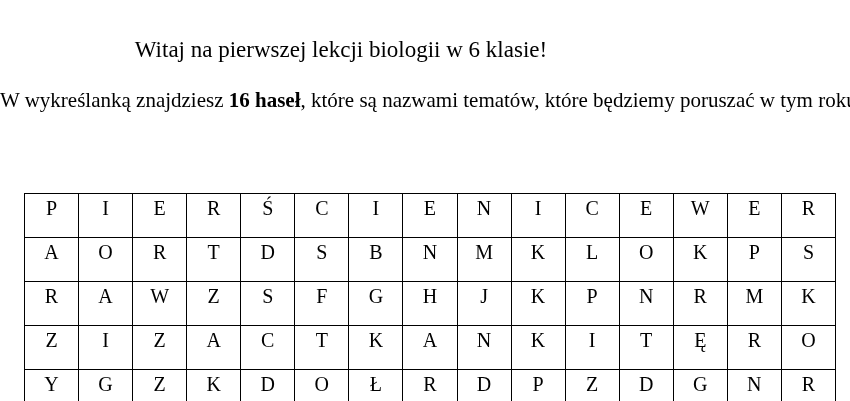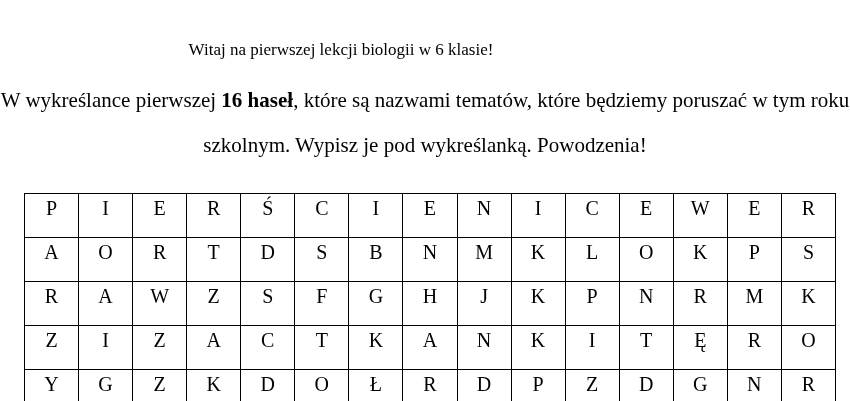--- a/index.html
+++ b/index.html
@@ -11,21 +11,21 @@
     font-family: "Liberation Serif", serif;
     position: relative;
     overflow: hidden;
   }
   .page-title {
     position: absolute;
     top: 36px;
     left: 0;
     width: 682px;
     text-align: center;
-    font-size: 17px;
+    font-size: 23px;
     line-height: 28px;
     white-space: nowrap;
   }
   .intro {
     position: absolute;
     top: 78px;
     left: 0;
     width: 850px;
     text-align: center;
     font-size: 21px;
@@ -51,22 +51,21 @@
     line-height: 24px;
     font-family: "Liberation Serif", serif;
   }
 </style>
 </head>
 <body>
 
 <div class="page-title">Witaj na pierwszej lekcji biologii w 6 klasie!</div>
 
 <div class="intro">
-  <span class="line"><span>W wykreślance pierwszej </span><b>16 haseł</b><span>, które są nazwami tematów, które będziemy poruszać w tym roku</span></span>
-  <span class="line">szkolnym. Wypisz je pod wykreślanką. Powodzenia!</span>
+  <span class="line"><span>W wykreślanką znajdziesz </span><b>16 haseł</b><span>, które są nazwami tematów, które będziemy poruszać w tym roku</span></span>
 </div>
 
 <table class="word-grid">
   <tbody>
       <tr>
     <td>P</td>
     <td>I</td>
     <td>E</td>
     <td>R</td>
     <td>Ś</td>

